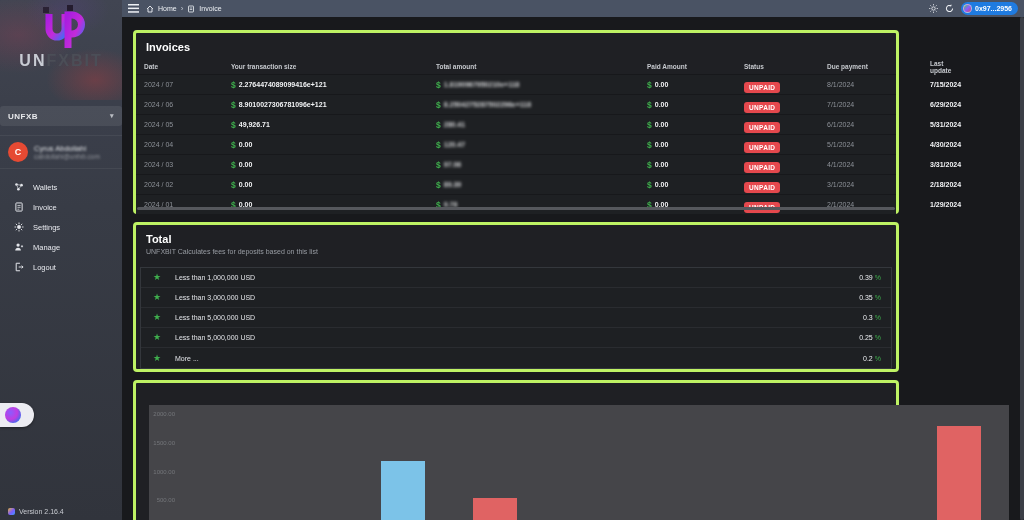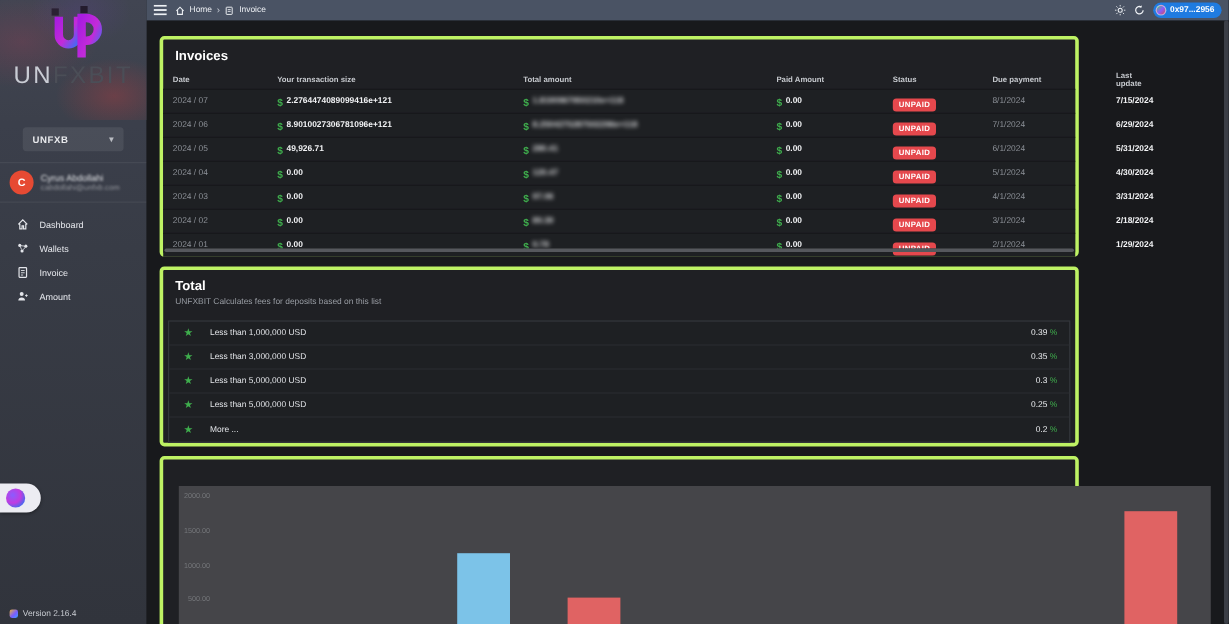--- a/index.html
+++ b/index.html
@@ -11,23 +11,23 @@
   .sidebar { position:absolute; left:0; top:0; width:122px; height:520px;
              background:linear-gradient(180deg,#3e4250 0%,#383c46 40%,#31343c 100%);
              z-index:3; }
   .logo-area { height:100px; display:flex; flex-direction:column; align-items:center;
                padding-top:4px; position:relative;
                background:
                  radial-gradient(70px 45px at 78% 80%, rgba(225,60,60,.28), transparent 70%),
                  radial-gradient(90px 55px at 15% 35%, rgba(200,60,90,.20), transparent 70%),
                  radial-gradient(60px 40px at 55% 10%, rgba(120,60,200,.15), transparent 70%),
                  linear-gradient(#414552,#3c404b); }
-  .wordmark { font-size:20px; letter-spacing:2px; color:#c9ccd4; margin-top:2px; }
+  .wordmark { font-size:16px; letter-spacing:2px; color:#c9ccd4; margin-top:2px;font-weight:bold; }
   .wordmark .dim { color:#4b4e57; }
-  .org-select { margin:6px 19px 0; height:20px; background:rgba(255,255,255,.08);
+  .org-select { margin:6px 0 0; height:20px; background:rgba(255,255,255,.08);
                 border-radius:3px; display:flex; align-items:center; padding:0 8px;
                 font-size:8px; font-weight:bold; color:#e8e9ec; letter-spacing:.5px; }
   .org-caret { margin-left:auto; color:#b9bcc2; font-size:7px; }
   .user { margin-top:9px; padding:6px 8px; display:flex; align-items:center; gap:6px;
           border-top:1px solid rgba(255,255,255,.06);
           border-bottom:1px solid rgba(255,255,255,.06); }
   .avatar { width:20px; height:20px; border-radius:50%; background:var(--avatar,#e64a33);
             color:#fff; font-size:9px; font-weight:bold; display:flex;
             align-items:center; justify-content:center; flex:0 0 auto; }
   .uinfo { overflow:hidden; filter:blur(1.1px); opacity:.9; }
@@ -149,54 +149,64 @@
       <div class="uinfo">
         <div class="uname">Cyrus Abdollahi</div>
         <div class="uemail">cabdollahi@unfxb.com</div>
       </div>
     </div>
 
     <nav id="side-menu">
         <div class="menu-item">
           <span class="mi-icon">
             <svg viewBox="0 0 16 16">
-              <path d="M2 8 8 2l6 6M4 7v7h3v-4h2v4h3V7" fill="none" stroke="currentColor" stroke-width="1.6"></path>
-            </svg>
-          </span>
-          <span class="mi-label">Dashboard</span>
-        </div>
-        <div class="menu-item">
-          <span class="mi-icon">
-            <svg viewBox="0 0 16 16">
               <circle cx="4" cy="4" r="2.1" fill="currentColor"></circle>
               <circle cx="12" cy="5" r="2.1" fill="currentColor"></circle>
               <circle cx="7" cy="11.5" r="2.1" fill="currentColor"></circle>
               <path d="M5.5 4.4 10 4.9M11.3 6.8 8 10M4.8 5.9l1.6 3.7" stroke="currentColor" stroke-width="1.1"></path>
             </svg>
           </span>
           <span class="mi-label">Wallets</span>
         </div>
         <div class="menu-item">
           <span class="mi-icon">
             <svg viewBox="0 0 16 16">
               <rect x="3" y="1.5" width="10" height="13" rx="1" fill="none" stroke="currentColor" stroke-width="1.6"></rect>
               <path d="M5.5 5.5h5M5.5 8.5h5M5.5 11.5h3" stroke="currentColor" stroke-width="1.2"></path>
             </svg>
           </span>
           <span class="mi-label">Invoice</span>
         </div>
         <div class="menu-item">
           <span class="mi-icon">
             <svg viewBox="0 0 16 16">
+              <path d="M8 .8v2.6M8 12.6v2.6M.8 8h2.6M12.6 8h2.6M2.9 2.9l1.9 1.9M11.2 11.2l1.9 1.9M13.1 2.9l-1.9 1.9M4.8 11.2l-1.9 1.9" stroke="currentColor" stroke-width="1.5"></path>
+              <circle cx="8" cy="8" r="3.1" fill="currentColor"></circle>
+            </svg>
+          </span>
+          <span class="mi-label">Settings</span>
+        </div>
+        <div class="menu-item">
+          <span class="mi-icon">
+            <svg viewBox="0 0 16 16">
               <circle cx="6.5" cy="4.8" r="2.6" fill="currentColor"></circle>
               <path d="M2 13.5c0-2.6 2-4.2 4.5-4.2s4.5 1.6 4.5 4.2z" fill="currentColor"></path>
               <path d="M12.8 5.2v3.4M11.1 6.9h3.4" stroke="currentColor" stroke-width="1.3"></path>
             </svg>
           </span>
-          <span class="mi-label">Amount</span>
+          <span class="mi-label">Manage</span>
+        </div>
+        <div class="menu-item">
+          <span class="mi-icon">
+            <svg viewBox="0 0 16 16">
+              <path d="M9.5 2H3.5v12h6" fill="none" stroke="currentColor" stroke-width="1.6"></path>
+              <path d="M7.5 8h7M12.3 5.8 14.5 8l-2.2 2.2" fill="none" stroke="currentColor" stroke-width="1.5"></path>
+            </svg>
+          </span>
+          <span class="mi-label">Logout</span>
         </div>
       </nav>
 
     <div class="support-pill">
       <span class="support-orb"></span>
     </div>
 
     <div class="version">
       <span class="v-icon"></span>
       <span class="v-label">Version 2.16.4</span>

